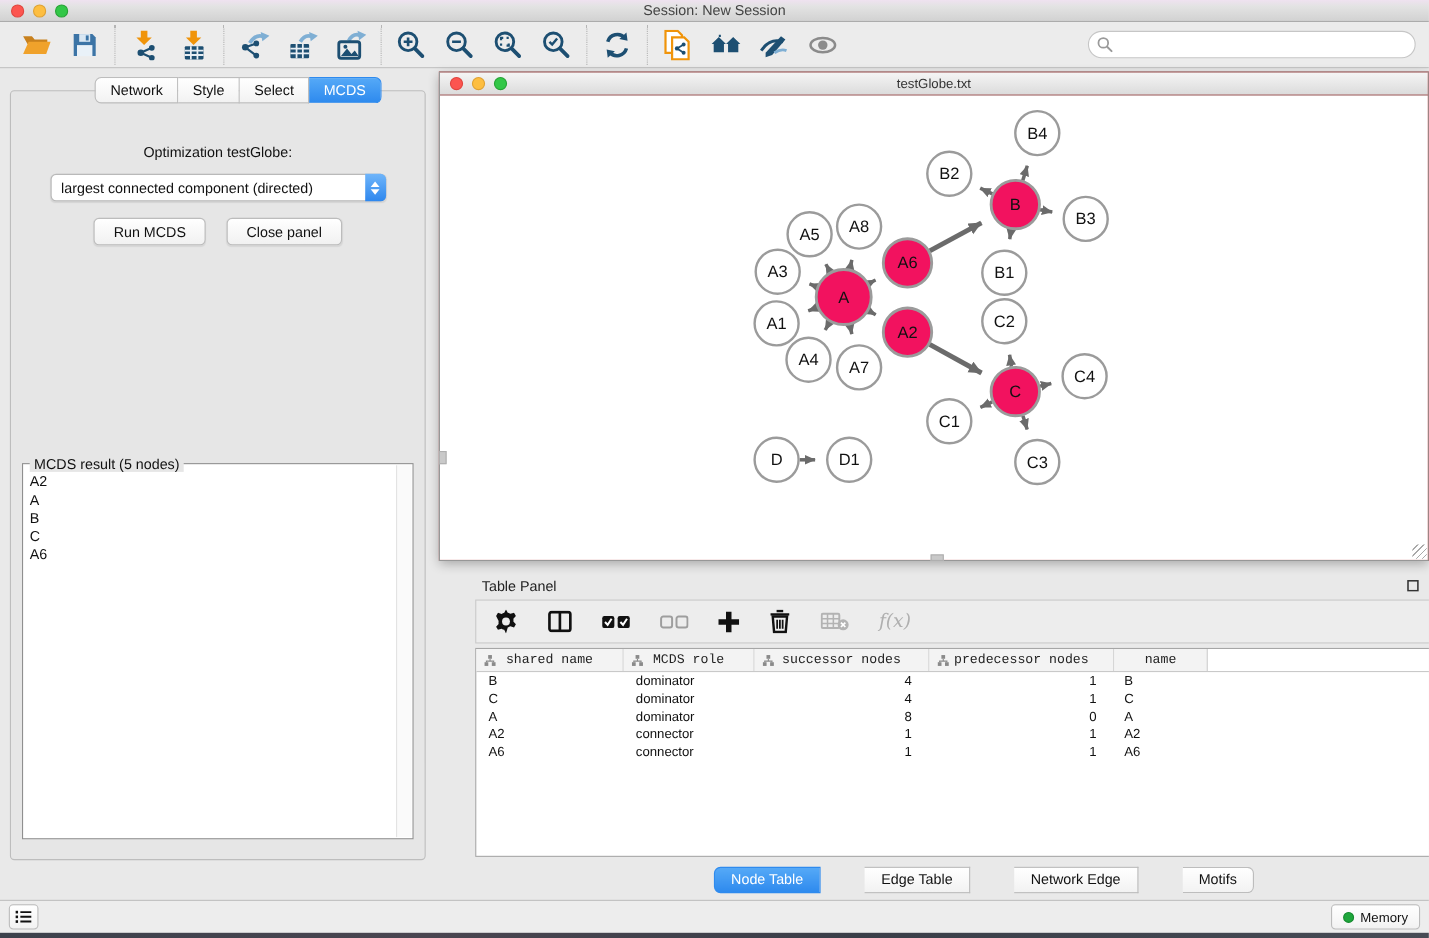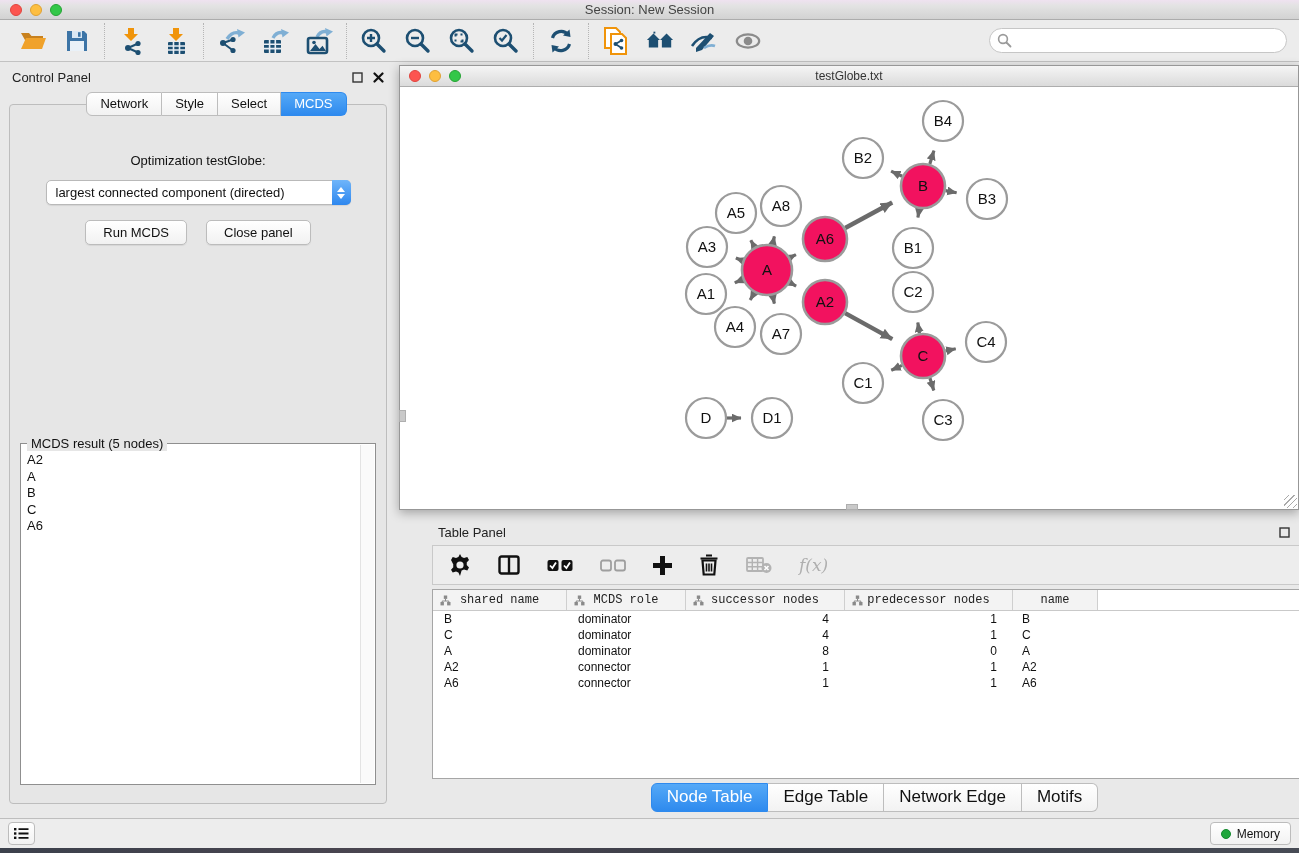--- a/index.html
+++ b/index.html
@@ -72,21 +72,21 @@
   .tp-head{display:flex;height:21px;border-bottom:1px solid #C9C9C9;font-size:12px;color:#222;font-family:Liberation Mono, monospace;}
   .th{background:#F3F3F3;border-right:1px solid #CFCFCF;display:flex;align-items:center;justify-content:center;position:relative;cursor:pointer;}
   .th .tree-ic{position:absolute;left:7px;top:5px;}
   .tp-rows{font-size:12px;color:#111;}
   .tr{display:flex;height:16px;line-height:16px;cursor:default;}
   .td{overflow:hidden;white-space:nowrap;}
   .td.left{padding-left:11px;}
   .td.right{text-align:right;padding-right:16px;}
   .td.name{padding-left:9px;}
   .tp-tabs{position:absolute;left:0;right:0;bottom:6px;display:flex;justify-content:center;}
-  .ttab{font-size:17px;color:#111;background:linear-gradient(#FFFFFF,#F2F2F2);border:1px solid #BDBDBD;border-left:none;padding:3px 15px 4px;cursor:pointer;}
+  .ttab{font-size:13px;color:#111;background:linear-gradient(#FFFFFF,#F2F2F2);border:1px solid #BDBDBD;border-left:none;padding:3px 15px 4px;cursor:pointer;margin-left:40px;}
   .ttab:first-child{border-left:1px solid #BDBDBD;border-radius:6px 0 0 6px;}
   .ttab:last-child{border-radius:0 6px 6px 0;}
   .ttab.active{background:linear-gradient(#55A9F7,#2E8AEE);color:#fff;border-color:#2E8AEE;}
   
   .statusbar{position:absolute;left:0;right:0;bottom:5px;height:30px;background:#EDEDED;border-top:1px solid #BEBEBE;display:flex;align-items:center;padding:0 8px;}
   .sb-btn{height:23px;background:linear-gradient(#FFFFFF,#F2F2F2);border:1px solid #BCBCBC;border-radius:4px;display:flex;align-items:center;justify-content:center;cursor:pointer;}
   .sb-list{width:27px;}
   .sb-mem{margin-left:auto;padding:0 10px;gap:6px;font-size:12px;color:#111;}
   .mem-dot{width:10px;height:10px;border-radius:50%;background:#1FA63C;border:1px solid #148A2E;}
   .desktop-strip{position:absolute;left:0;right:0;bottom:0;height:5px;background:linear-gradient(90deg,#3C414C,#4A4550 30%,#3A3E48 60%,#474B55);}
@@ -249,31 +249,20 @@
         <circle cx="6" cy="6" r="4.4" fill="none" stroke="#9A9A9A" stroke-width="1.6"></circle>
         <path d="M9.5 9.5 L13.5 13.5" stroke="#9A9A9A" stroke-width="1.8" stroke-linecap="round"></path>
       </svg>
     <input type="text" value="" style="">
   </div>
 </div>
 
 <div class="main">
 
   <div class="control-panel">
-    <div class="cp-header">
-      <span class="cp-title">Control Panel</span>
-      <span class="panel-header-icons">
-        <svg width="11" height="11" viewBox="0 0 11 11">
-            <rect x="1" y="1" width="9" height="9" fill="none" stroke="#333" stroke-width="1.4"></rect>
-          </svg>
-        <svg width="11" height="11" viewBox="0 0 11 11">
-            <path d="M1.5 1.5 L9.5 9.5 M9.5 1.5 L1.5 9.5" stroke="#111" stroke-width="2.2" stroke-linecap="round"></path>
-          </svg>
-      </span>
-    </div>
     <div class="cp-tabs">
         <div class="tab">Network</div>
         <div class="tab">Style</div>
         <div class="tab">Select</div>
         <div class="tab active">MCDS</div>
       </div>
     <div class="cp-content">
       <div class="opt-label">Optimization testGlobe:</div>
       <div class="select-row">
         <div class="mac-select">

